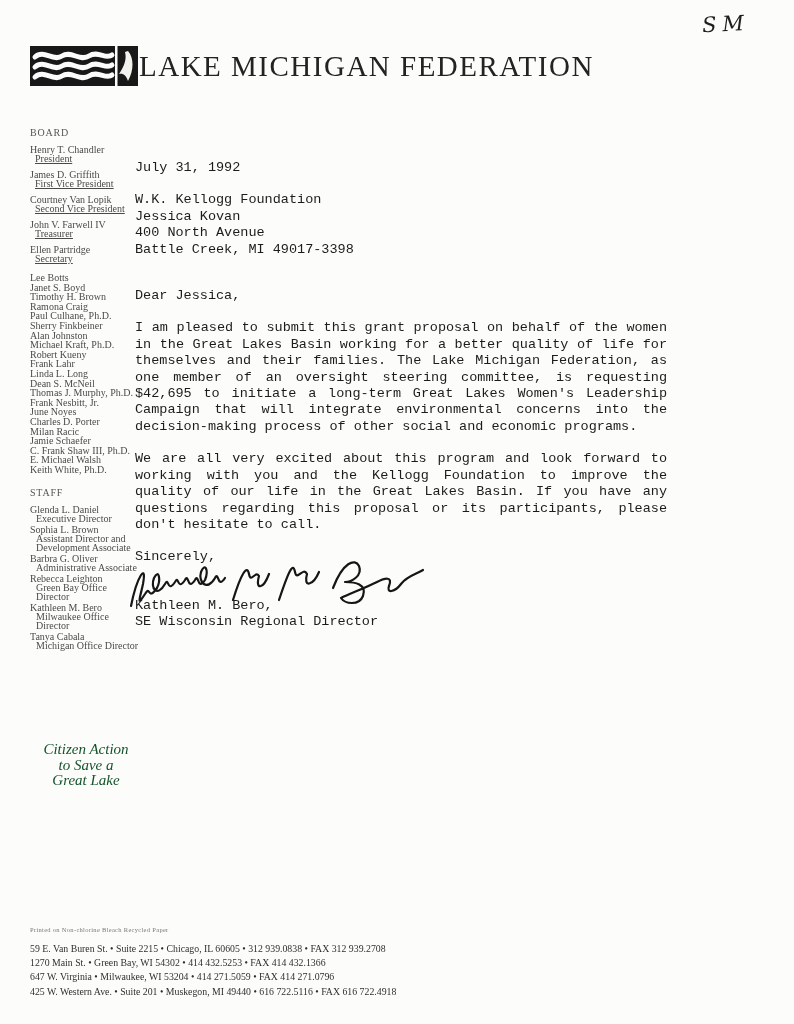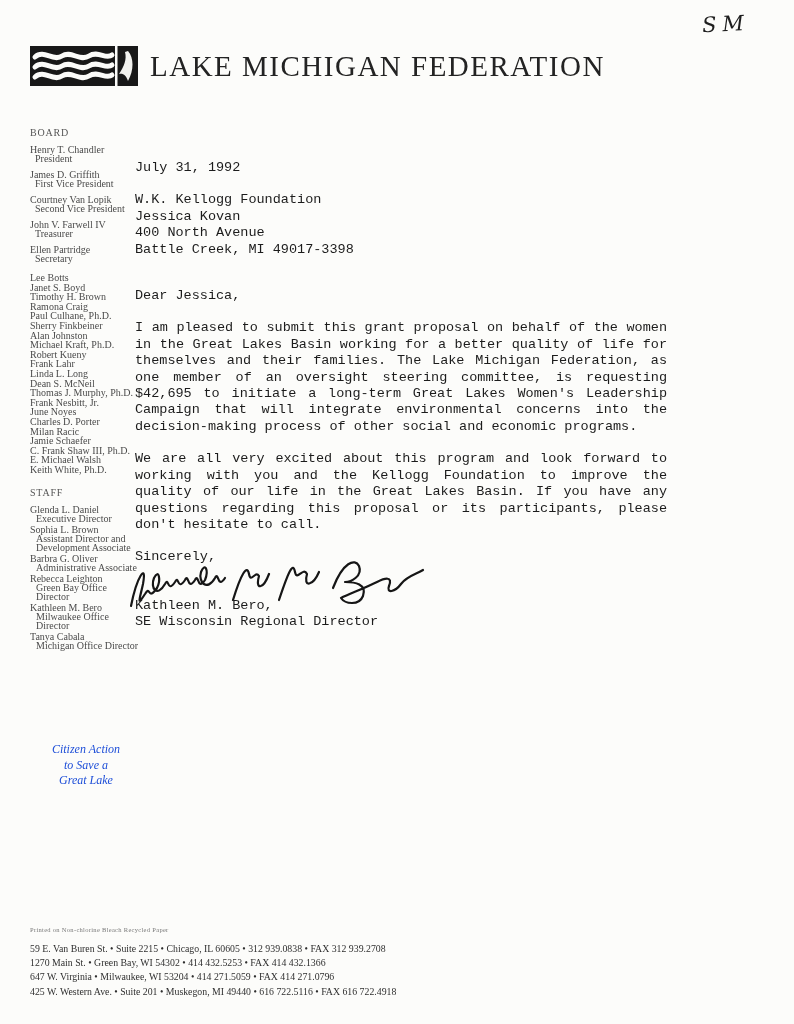--- a/index.html
+++ b/index.html
@@ -12,41 +12,41 @@
   .sm-note{
     position:absolute;top:12px;right:44px;
     font-family:"DejaVu Serif",serif;font-style:italic;
     font-size:21px;letter-spacing:6px;color:#1e1e1e;
     transform:rotate(-3deg);
   }
   
   .header{position:absolute;top:46px;left:30px;display:flex;align-items:center;}
   .logo{display:block;}
   .org-name{
-    margin-left:12px;font-family:"Liberation Serif",serif;
+    margin-left:1px;font-family:"Liberation Serif",serif;
     font-size:29px;letter-spacing:1.5px;color:#232323;white-space:nowrap;
   }
   
   .sidebar{
     position:absolute;left:30px;top:128px;width:112px;
     font-family:"Liberation Serif",serif;font-size:10px;line-height:9px;
     color:#4a4a4a;
   }
   .side-heading{letter-spacing:.8px;color:#555;margin-bottom:8px;}
   .officer{margin-bottom:7px;}
-  .o-title{padding-left:5px;}
+  .o-title{padding-left:5px;text-decoration:underline;}
   .members{margin-top:10px;}
   .member{line-height:9.6px;}
   .staff-heading{margin-top:14px;margin-bottom:8px;}
   .staff-entry{margin-bottom:2px;}
   .s-title{padding-left:6px;}
   .tagline{
     position:absolute;left:34px;top:742px;width:104px;
     font-family:"Liberation Serif",serif;font-style:italic;
-    font-size:12px;line-height:15.5px;color:#1d4ed8;text-align:center;
+    font-size:15px;line-height:15.5px;color:#14532d;text-align:center;
   }
   
   .letter{
     position:absolute;left:135px;top:160px;width:532px;
     font-family:"Liberation Mono",monospace;
     font-size:13.5px;line-height:16.4px;color:#1c1c1c;
   }
   .recipient{margin-top:16px;}
   .salutation{margin-top:30px;}
   .para{margin:16px 0 0 0;text-align:justify;}

